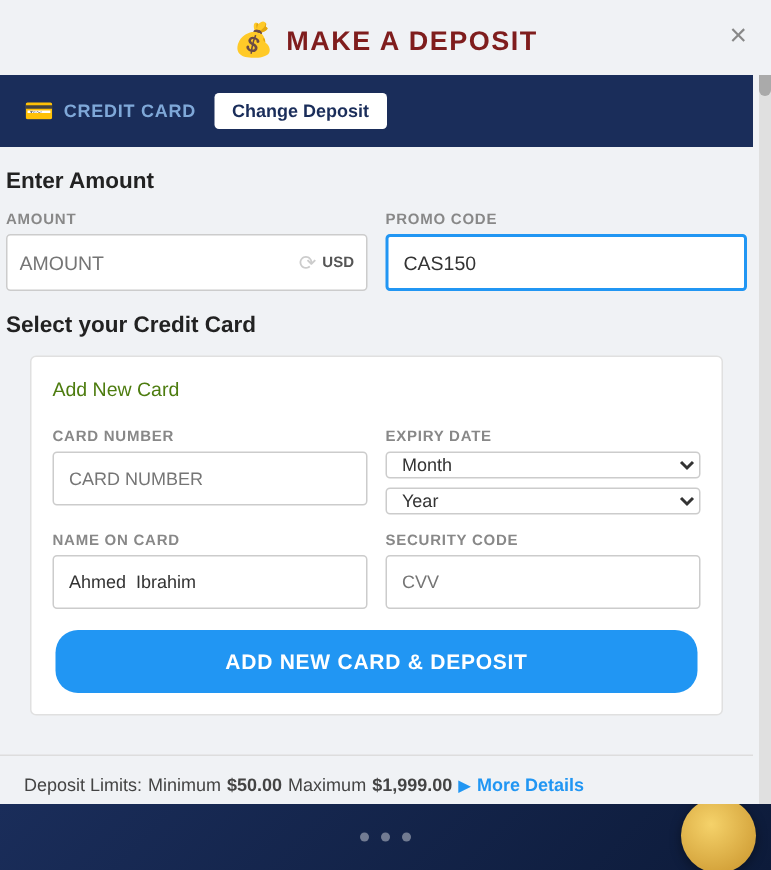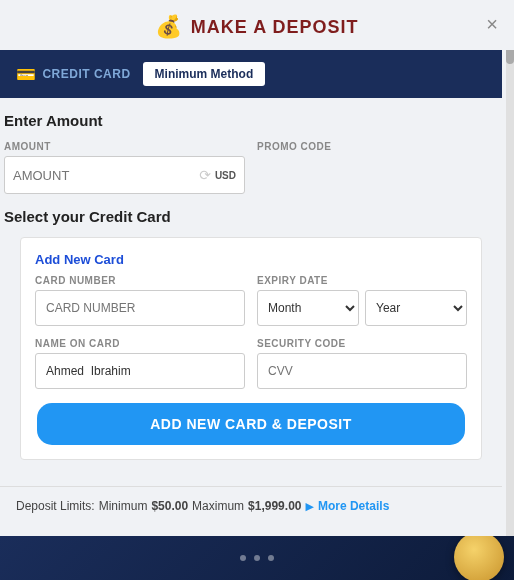--- a/index.html
+++ b/index.html
@@ -176,23 +176,23 @@
     
     .card-section {
       background: white;
       border: 1px solid #e0e0e0;
       border-radius: 4px;
       margin: 0 16px 0;
       padding: 14px 14px;
     }
     .card-section-title {
       font-size: 13px;
-      font-weight: 700;
-      color: #1d4ed8;
-      margin-bottom: 8px;
+      font-weight: 400;
+      color: #4d7c0f;
+      margin-bottom: 19px;
     }
     .card-fields-grid {
       display: flex;
       flex-direction: column;
       gap: 12px;
     }
     .card-row {
       display: flex;
       gap: 12px;
     }
@@ -210,20 +210,21 @@
       color: #bbb;
       background: white;
       outline: none;
     }
     .card-input.filled {
       color: #333;
     }
     .expiry-selects {
       display: flex;
       gap: 6px;
+      flex-direction: column;
     }
     .expiry-select {
       flex: 1;
       height: 36px;
       border: 1px solid #ccc;
       border-radius: 3px;
       padding: 0 6px;
       font-size: 12px;
       color: #333;
       background: white;
@@ -326,36 +327,37 @@
     <button class="close-btn">×</button>
   </div>
 
   <div class="modal-content">
 
     <div class="payment-bar">
       <div class="payment-bar-label">
         <span class="credit-card-icon">💳</span>
         <span>CREDIT CARD</span>
       </div>
-      <button class="change-method-btn">Minimum Method</button>
+      <button class="change-method-btn">Change Deposit</button>
     </div>
 
     <div class="section">
       <div class="section-title">Enter Amount</div>
       <div class="amount-row">
         <div class="field-group">
           <div class="field-label">AMOUNT</div>
           <div class="amount-input-wrapper">
             <input type="text" class="amount-input" placeholder="AMOUNT" style="">
             <span class="amount-currency-icon">⟳</span>
             <span class="amount-usd">USD</span>
           </div>
         </div>
         <div class="field-group">
           <div class="field-label">PROMO CODE</div>
+          <input type="text" class="promo-input" value="CAS150" style="">
         </div>
       </div>
     </div>
 
     <div class="section" style="padding-top:0;">
       <div class="section-title">Select your Credit Card</div>
 
       <div class="card-section">
         <div class="card-section-title">Add New Card</div>
 

